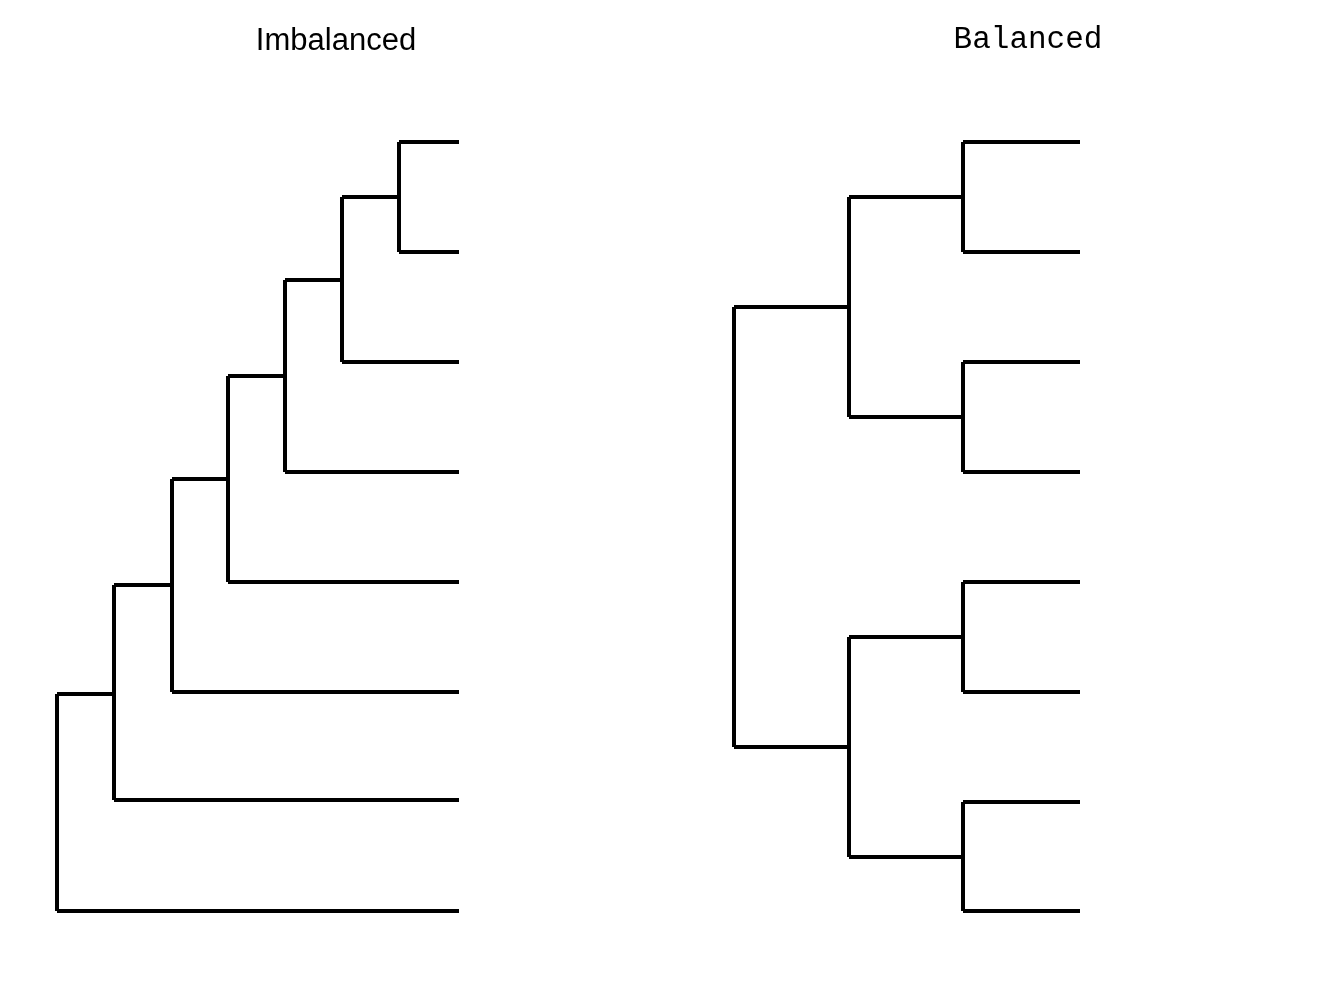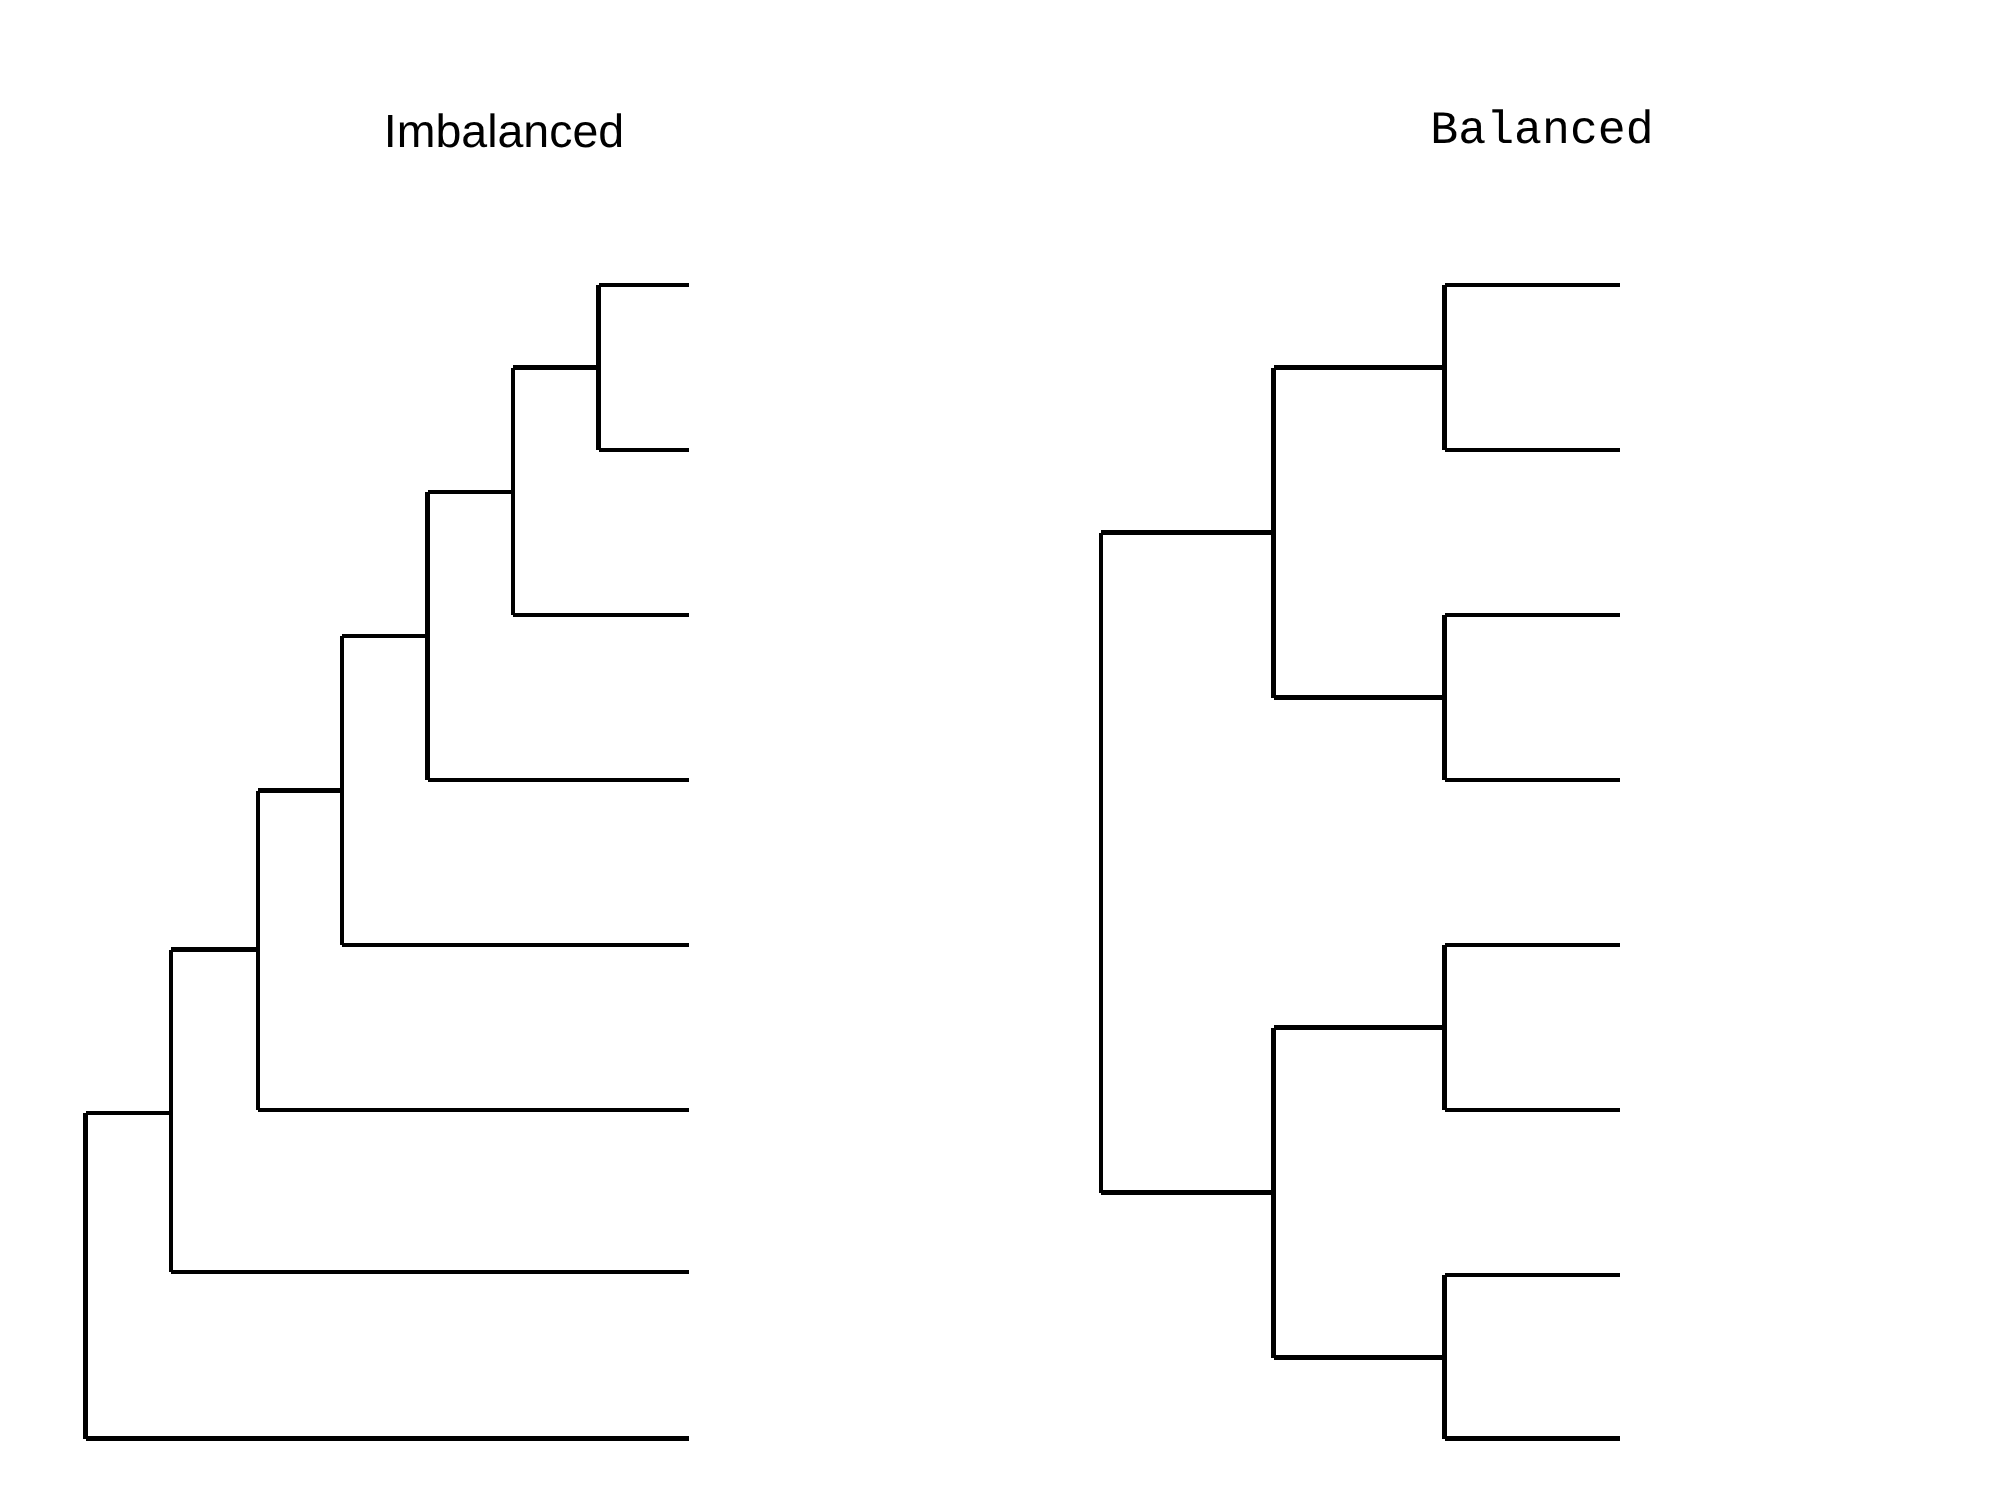--- a/index.html
+++ b/index.html
@@ -12,21 +12,20 @@
     width: 1344px;
     height: 1008px;
     background: #ffffff;
     overflow: hidden;
     font-family: "Liberation Sans", sans-serif;
   }
   .panel {
     position: absolute;
     top: 0;
     height: 888px;
-    margin-top: 48px;
   }
   #panel-imbalanced { left: 0px;   width: 672px; }
   #panel-balanced   { left: 692px; width: 672px; font-family: Liberation Mono, monospace; }
 
   .panel-title {
     position: absolute;
     top: 24px;
     left: 0;
     width: 100%;
     text-align: center;

